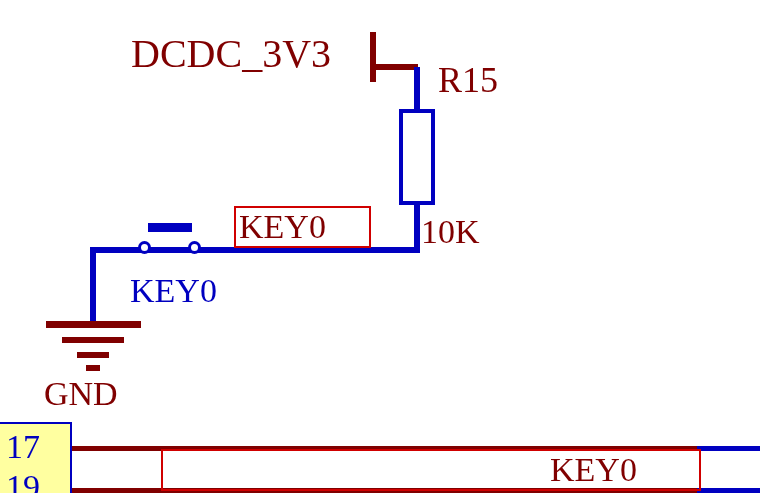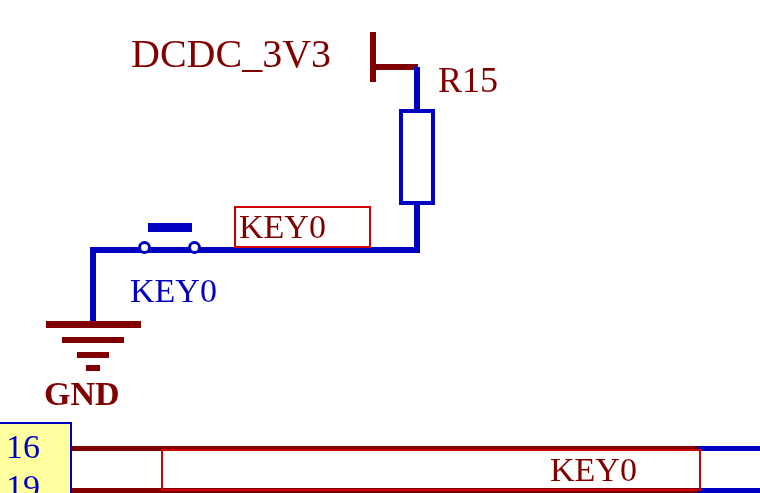--- a/index.html
+++ b/index.html
@@ -54,21 +54,20 @@
     left: 130px;
     top: 262px;
     font-size: 34px;
     color: #0000c0;
   }
   .lbl-gnd {
     left: 44px;
     top: 365px;
     font-size: 34px;
     color: #800000;
-    font-weight: bold;
   }
   .lbl-pin16 {
     left: 6px;
     top: 418px;
     font-size: 34px;
     color: #0000c0;
   }
   .lbl-pin18 {
     left: 6px;
     top: 458px;
@@ -165,20 +164,21 @@
   <div class="wire" style="left:370px; top:52px; width:48px; height:6px;"></div>
 
   <div class="lbl lbl-dcdc">DCDC_3V3</div>
 
   <div class="wire-blue" style="left:414px; top:55px; width:6px; height:45px;"></div>
   <div class="resbody"></div>
 
   <div class="wire-blue" style="left:414px; top:190px; width:6px; height:48px;"></div>
 
   <div class="lbl lbl-r15">R15</div>
+  <div class="lbl lbl-10k">10K</div>
 
   <div class="wire-blue" style="left:96px; top:235px; width:324px; height:6px;"></div>
 
   <div class="netbox netbox-key0"></div>
   <div class="lbl lbl-key0-net">KEY0</div>
 
   <div class="switch-cap"></div>
   <div class="switch-term" style="left:138px; top:229px;"></div>
   <div class="switch-term" style="left:188px; top:229px;"></div>
 
@@ -189,21 +189,21 @@
   <div class="gnd-bar" style="left:46px; top:309px; width:95px; height:7px;"></div>
   <div class="gnd-bar" style="left:62px; top:325px; width:62px; height:6px;"></div>
   <div class="gnd-bar" style="left:77px; top:340px; width:32px; height:6px;"></div>
   <div class="gnd-bar" style="left:86px; top:353px; width:14px; height:6px;"></div>
 
   <div class="lbl lbl-gnd">GND</div>
 
   <div class="pinhdr">
     
   </div>
-  <div class="lbl lbl-pin16">16</div>
+  <div class="lbl lbl-pin16">17</div>
   <div class="lbl lbl-pin18">19</div>
 
   <div class="wire" style="left:72px; top:434px; width:625px; height:5px;"></div>
 
   <div class="wire" style="left:72px; top:476px; width:625px; height:5px;"></div>
 
   <div class="wire-blue" style="left:697px; top:434px; width:63px; height:5px;"></div>
   <div class="wire-blue" style="left:697px; top:476px; width:63px; height:5px;"></div>
 
   <div class="netbox netbox-uart"></div>

